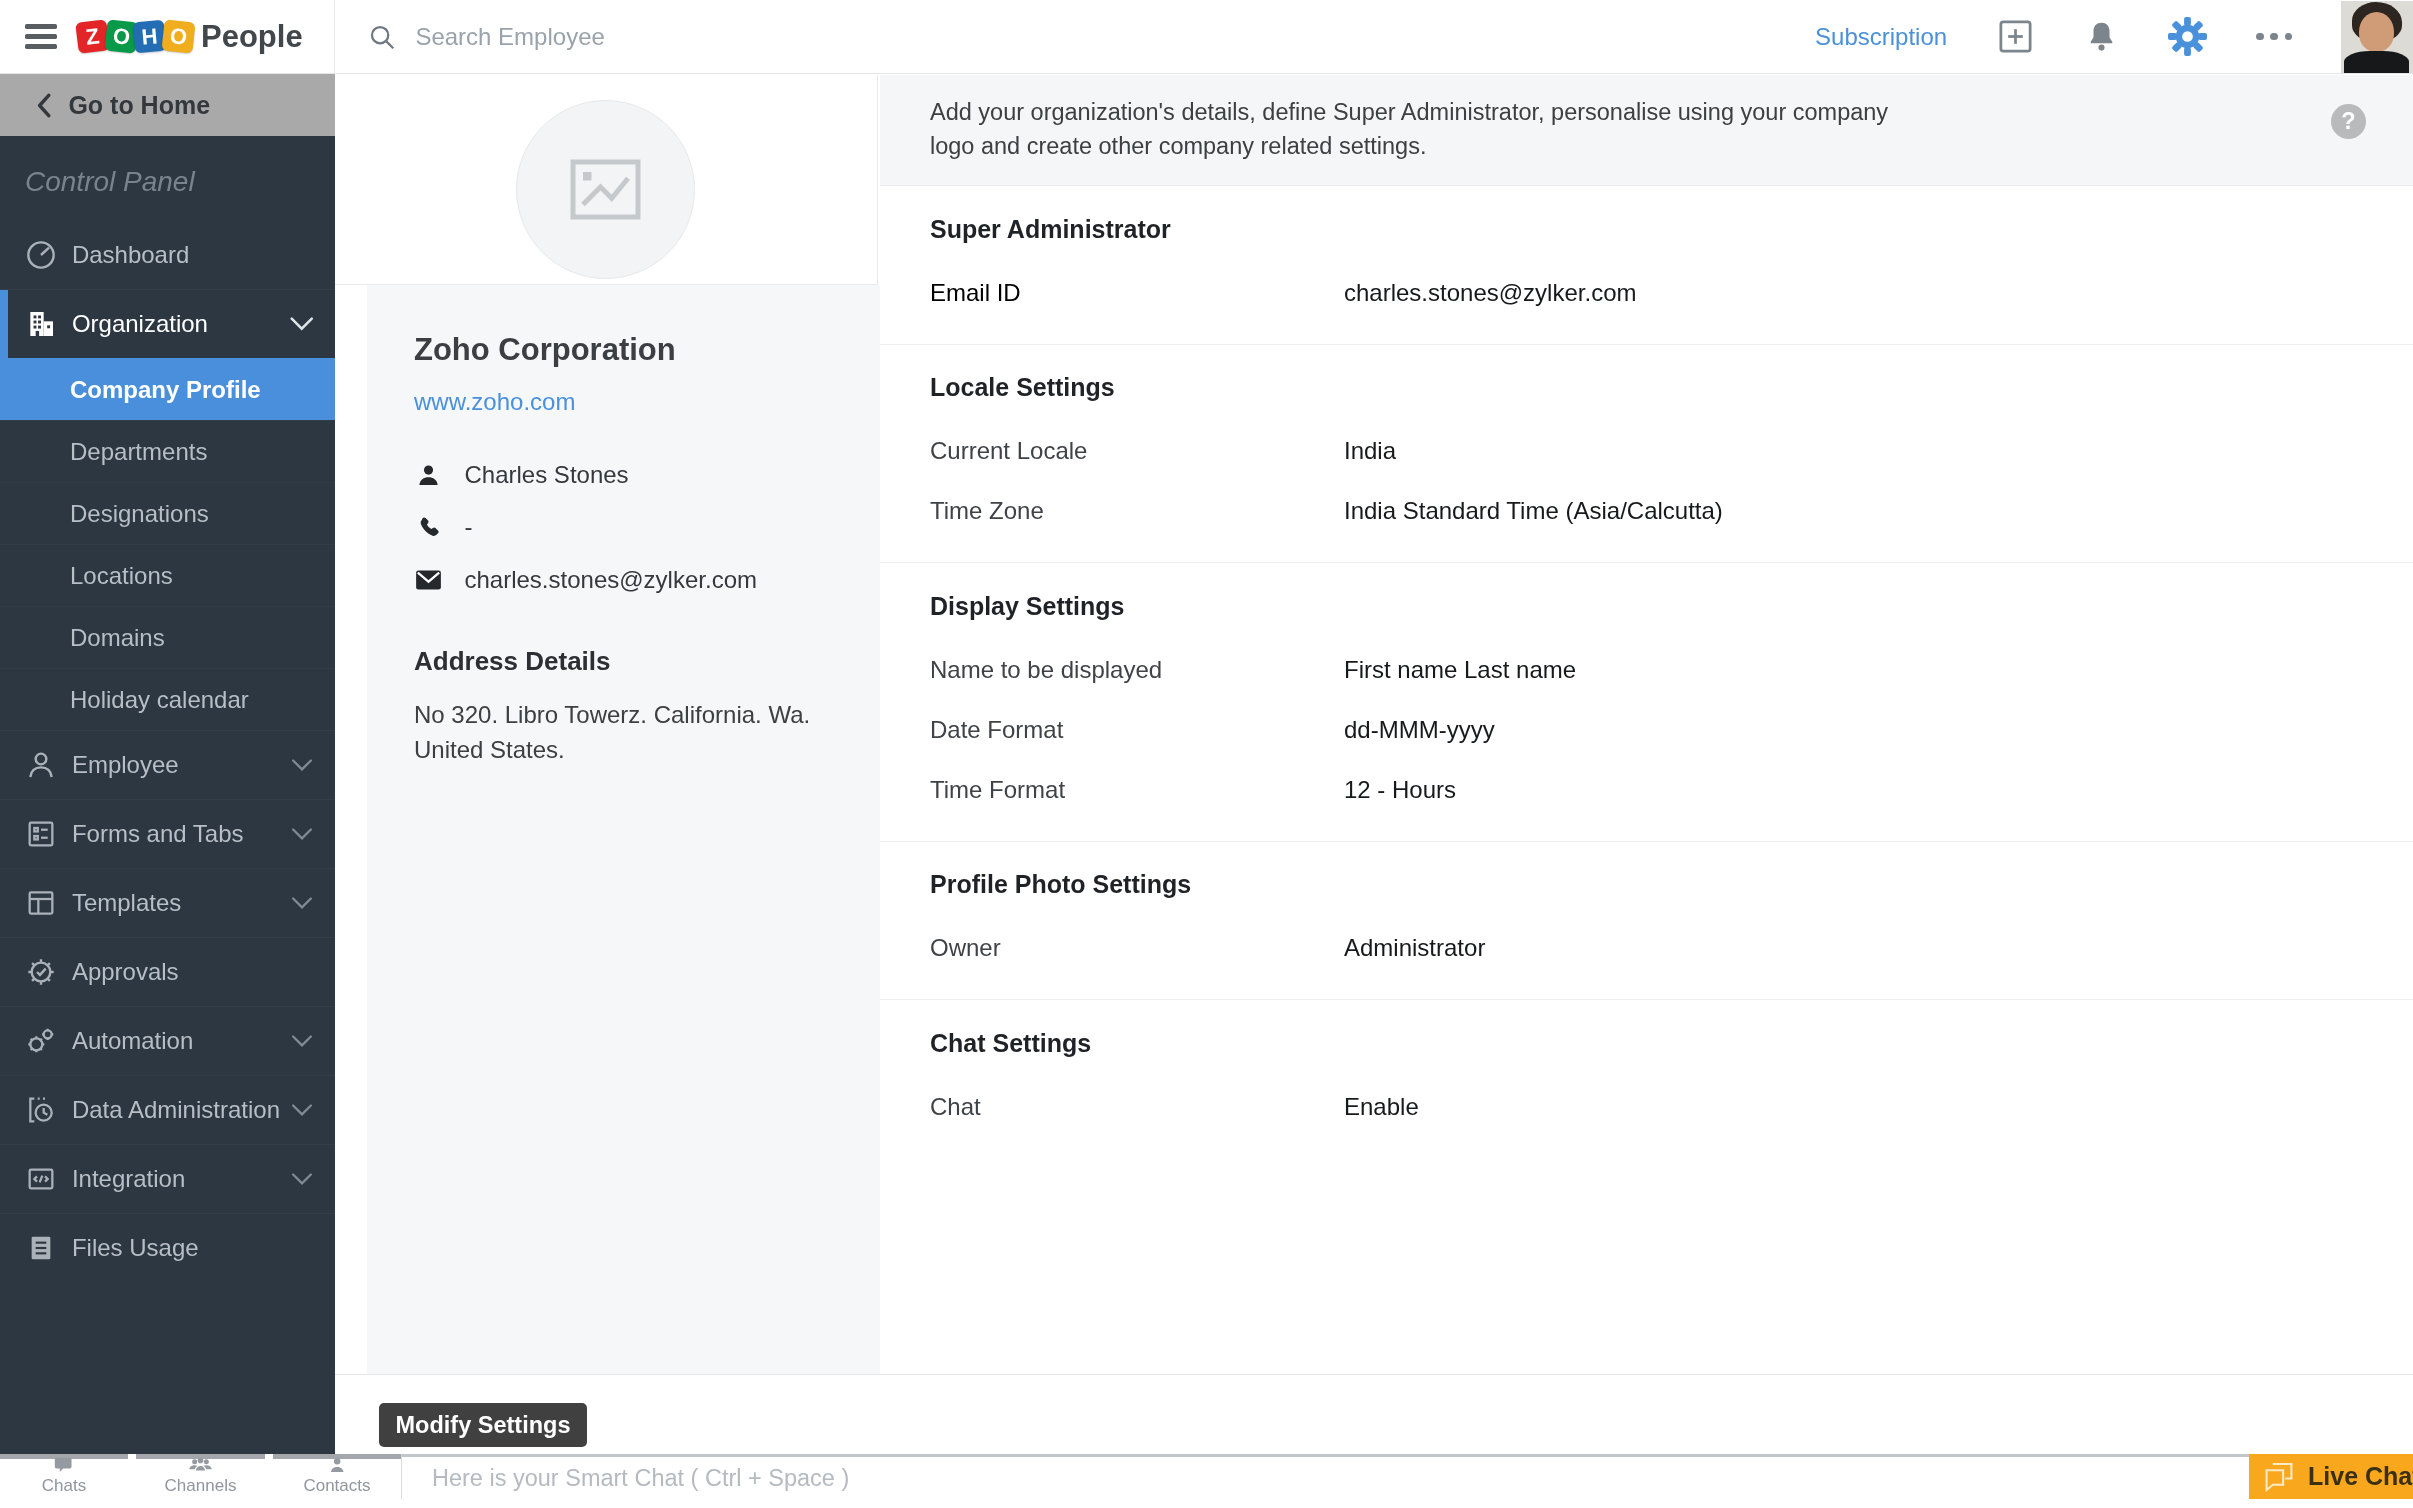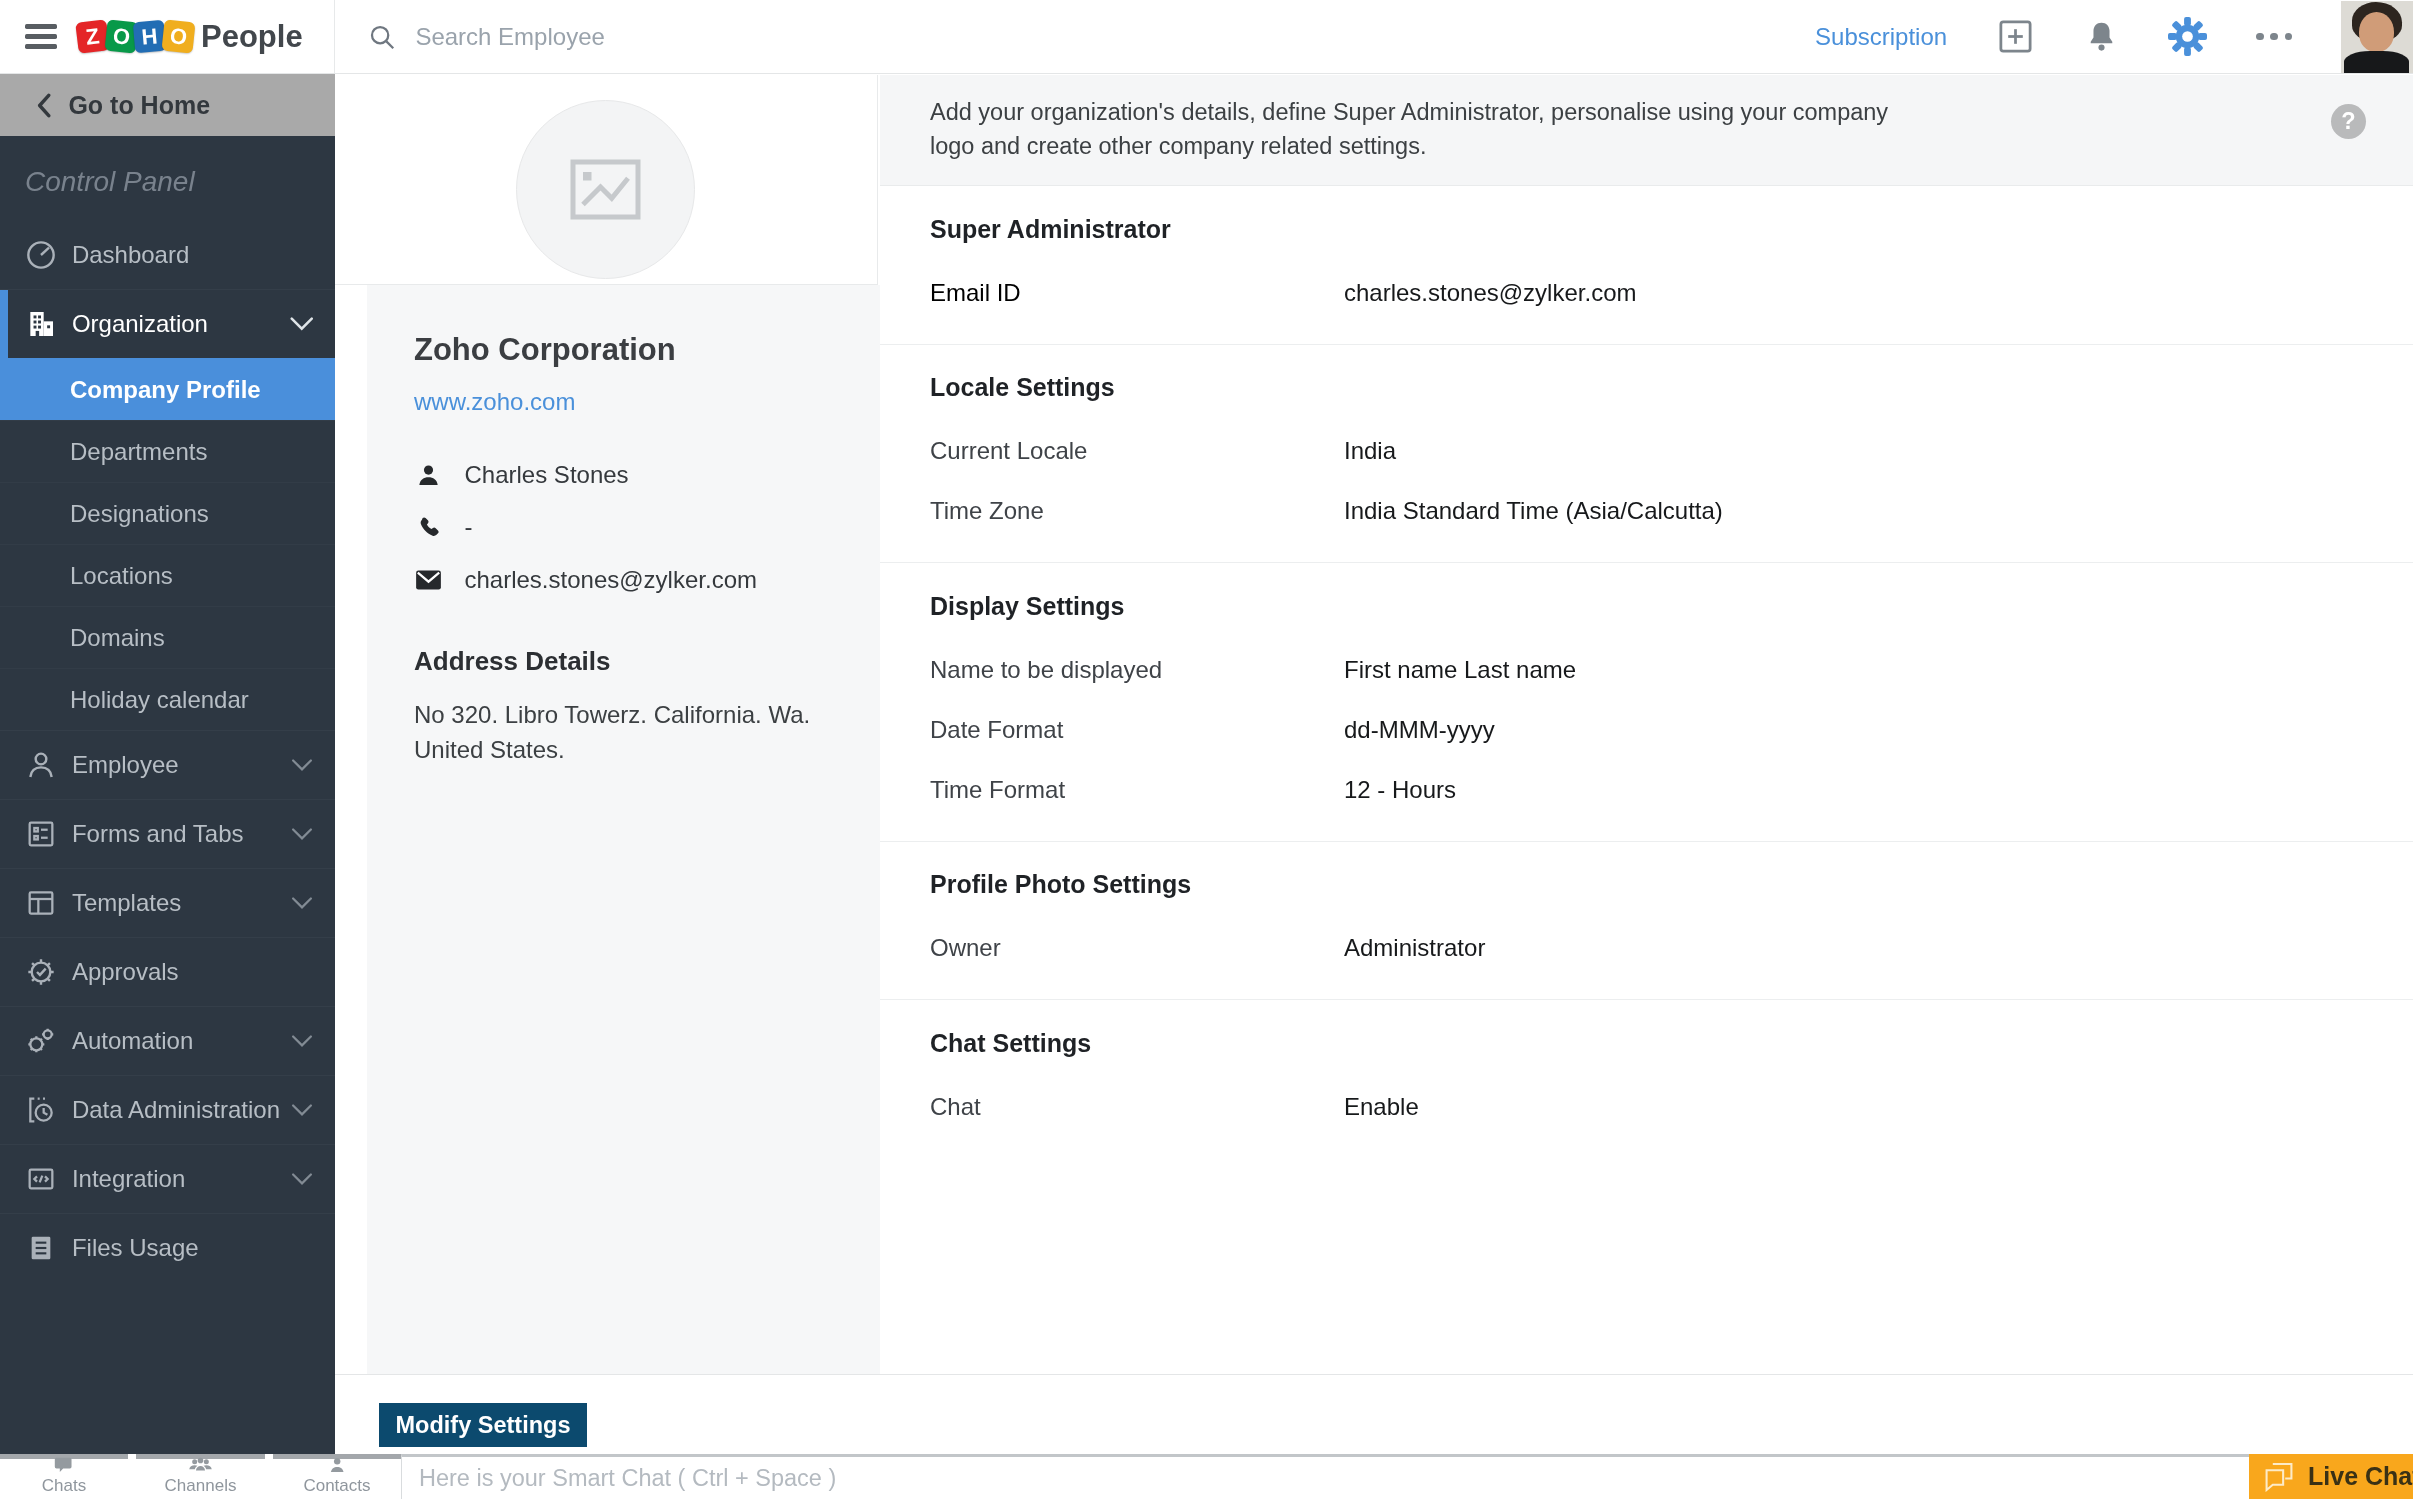--- a/index.html
+++ b/index.html
@@ -64,29 +64,29 @@
   .section:last-child { border-bottom:none; }
   .section h2 { font-size:25px; font-weight:bold; color:#1f2226; margin-bottom:35px; }
   .srow { display:flex; font-size:24px; margin-top:32px; }
   .srow:first-of-type { margin-top:0; }
   .srow .lbl { width:414px; color:#3f4348; flex:none; }
   .srow .val { color:#17191b; }
   .lbl.red { color:#000000; }
 
   
   .footer-strip { position:absolute; left:335px; right:0; top:1374px; height:89px; background:#fff; border-top:1.7px solid #e4e6e7; }
-  .modify-btn { position:absolute; left:44px; top:28px; width:208px; height:44px; background:#0c4a6e; color:#fff; font-size:23.5px; font-weight:600; border:none; border-radius:0; cursor:pointer; font-family:inherit; }
+  .modify-btn { position:absolute; left:44px; top:28px; width:208px; height:44px; background:#404040; color:#fff; font-size:23.5px; font-weight:600; border:none; border-radius:5px; cursor:pointer; font-family:inherit; }
 
   
   .bottombar { position:absolute; left:0; right:0; bottom:9px; height:45px; background:#fff; display:flex; }
   .bb-tabs { width:401px; display:flex; flex:none; }
   .bb-tab { flex:1; border-top:5px solid #a3a7ab; margin-right:8.4px; display:flex; flex-direction:column; align-items:center; justify-content:flex-end; padding-bottom:3.4px; cursor:pointer; }
   .bb-tab:last-child { margin-right:0; }
   .bb-tab .tlabel { font-size:17px; color:#8f969d; margin-top:0.8px; }
-  .bb-input-wrap { flex:1; border-top:3.4px solid #c2c6c9; border-left:1.7px solid #d9dcde; display:flex; align-items:center; padding-left:17px; }
+  .bb-input-wrap { flex:1; border-top:3.4px solid #c2c6c9; border-left:1.7px solid #d9dcde; display:flex; align-items:center; padding-left:30px; }
   .bb-input { border:none; outline:none; font-size:23.5px; color:#555; width:100%; font-family:inherit; background:transparent; }
   .bb-input::placeholder { color:#b4bac0; }
   .live-chat { width:164px; background:#f9a71c; display:flex; align-items:center; gap:11.7px; padding:0 13.4px; cursor:pointer; flex:none; }
   .live-chat .lc-label { font-size:25px; color:#3a3115; font-weight:600; white-space:nowrap; }
 </style>
 </head>
 <body>
 
 <div class="header">
   <div class="header-left">

